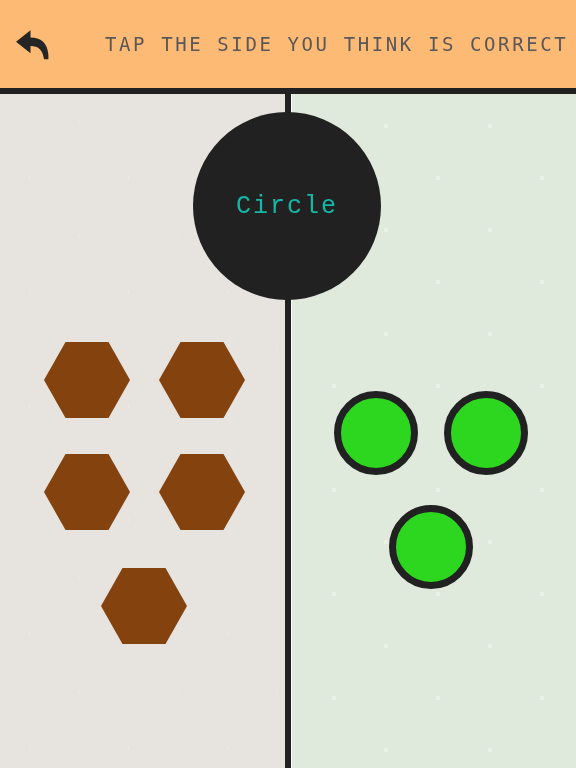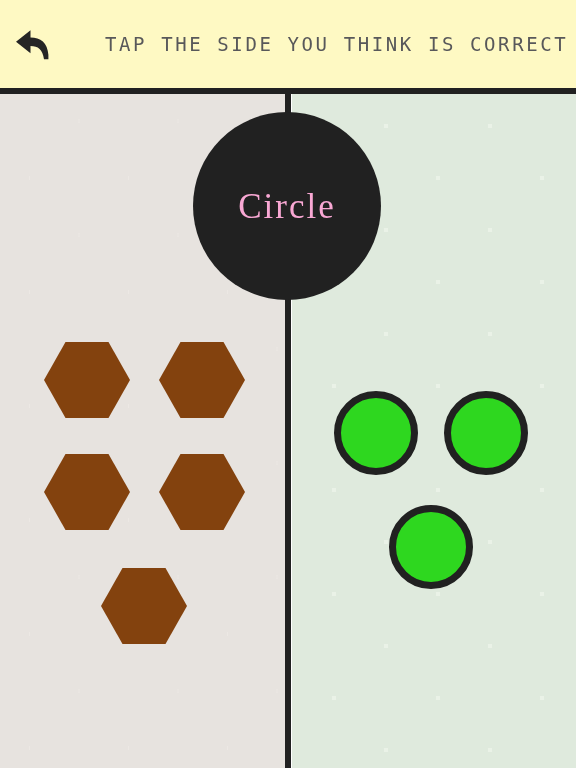--- a/index.html
+++ b/index.html
@@ -17,21 +17,21 @@
     overflow: hidden;
     background: #ffffff;
   }
 
   
   #header {
     position: absolute;
     left: 0; top: 0;
     width: 576px;
     height: 88px;
-    background: #fef9c3;
+    background: #fdba74;
     box-sizing: border-box;
   }
   #header-rule {
     position: absolute;
     left: 0; top: 88px;
     width: 576px;
     height: 6px;
     background: #212121;
   }
   #back-button {
@@ -114,24 +114,24 @@
     width: 188px;
     height: 188px;
     border-radius: 50%;
     background: #212121;
     display: flex;
     align-items: center;
     justify-content: center;
     z-index: 5;
   }
   #center-label {
-    color: #f9a8d4;
-    font-size: 35px;
+    color: #14b8a6;
+    font-size: 25px;
     letter-spacing: 2px;
-    font-family: Liberation Serif, serif;
+    font-family: Liberation Mono, monospace;
     font-weight: 400;
     line-height: 1;
   }
 
   
   .hex {
     position: absolute;
     width: 86px;
     height: 76px;
   }

